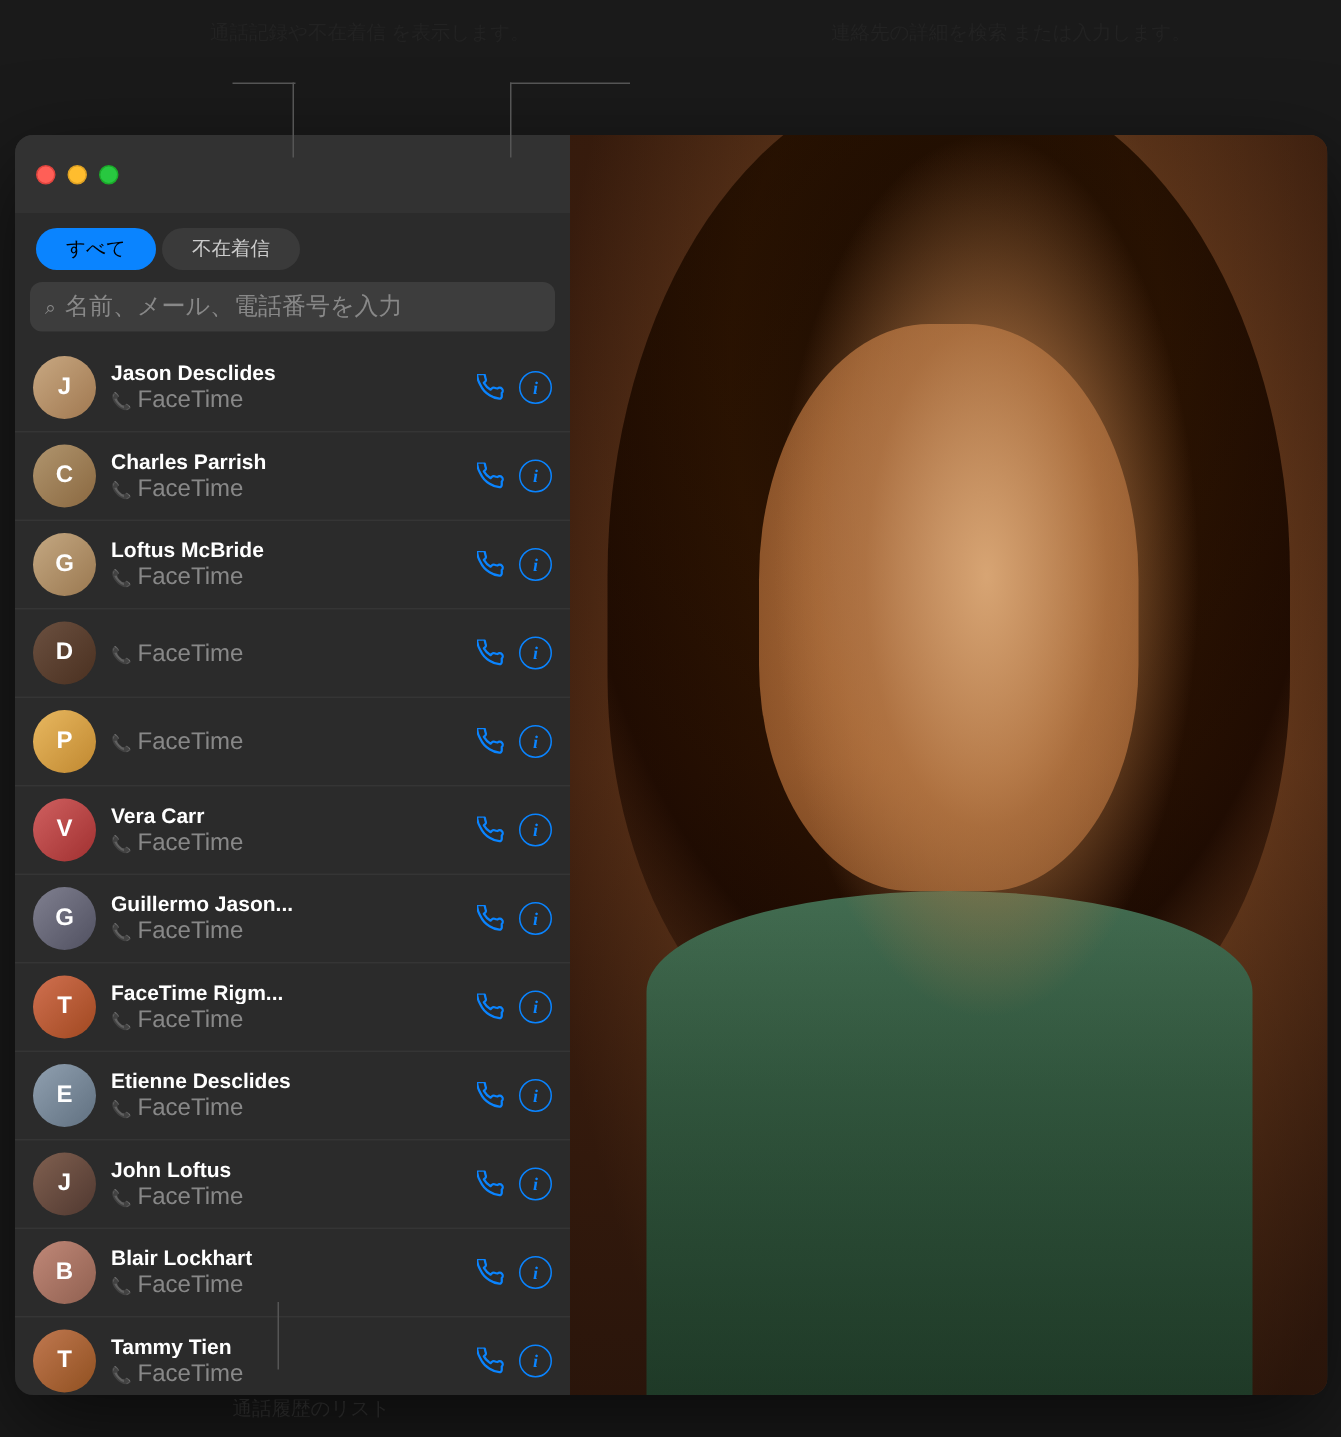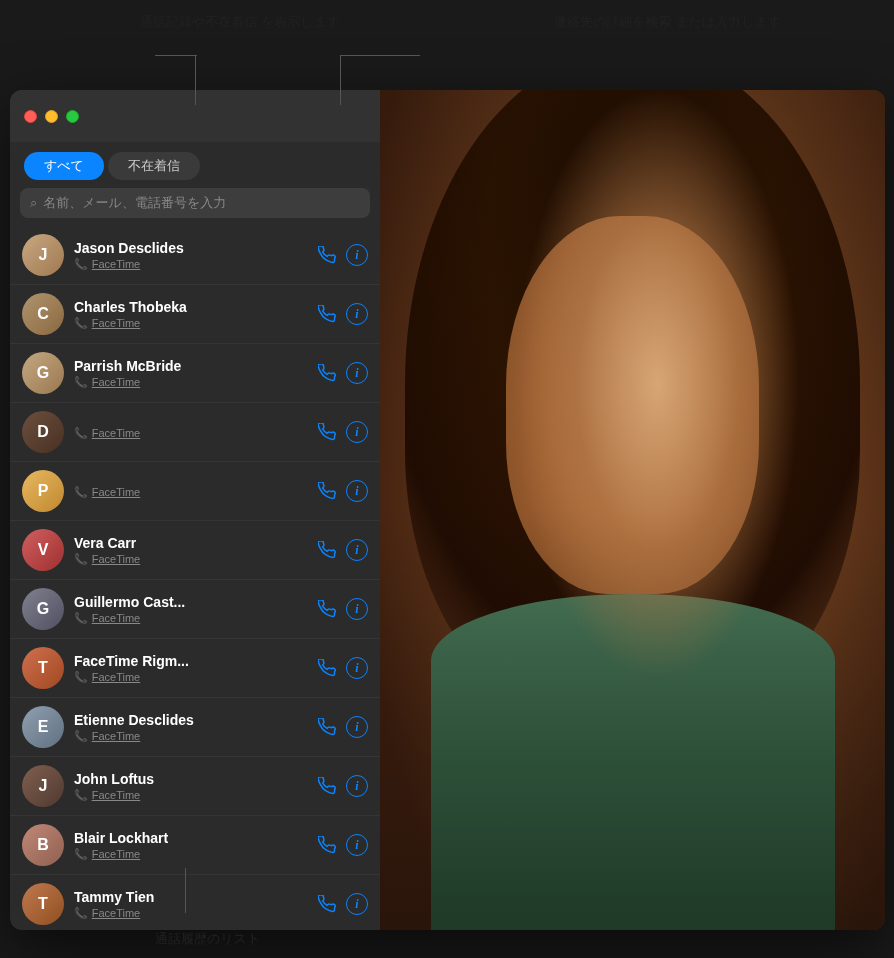--- a/index.html
+++ b/index.html
@@ -89,21 +89,21 @@
       flex-shrink: 0;
     }
 
     .tab-btn {
       padding: 5px 20px;
       border-radius: 15px;
       font-size: 13px;
       font-weight: 500;
       cursor: pointer;
       border: none;
-      color: #ffffff;
+      color: #000000;
     }
     .tab-all {
       background: #0a84ff;
     }
     .tab-missed {
       background: #3a3a3a;
       color: #ccc;
     }
 
     
@@ -116,21 +116,21 @@
       align-items: center;
       gap: 6px;
       flex-shrink: 0;
     }
     .search-icon-glyph {
       color: #888;
       font-size: 13px;
     }
     .search-input-text {
       color: #888;
-      font-size: 13px;
+      font-size: 16px;
     }
 
     
     .contact-list {
       flex: 1;
       overflow-y: auto;
     }
     .contact-list::-webkit-scrollbar { width: 6px; }
     .contact-list::-webkit-scrollbar-track { background: transparent; }
     .contact-list::-webkit-scrollbar-thumb { background: #555; border-radius: 3px; }
@@ -189,23 +189,22 @@
       display: flex;
       align-items: center;
       gap: 4px;
       margin-top: 2px;
     }
     .contact-type-icon {
       color: #0a84ff;
       font-size: 11px;
     }
     .contact-type-label {
-      font-size: 11px;
+      font-size: 16px;
       color: #888;
-      text-decoration: underline;
     }
 
     .contact-actions {
       display: flex;
       align-items: center;
       gap: 8px;
       flex-shrink: 0;
     }
     .action-btn {
       color: #0a84ff;
@@ -358,39 +357,39 @@
         <svg width="18" height="18" viewBox="0 0 24 24" fill="none" stroke="#0a84ff" stroke-width="2" stroke-linecap="round" stroke-linejoin="round">
           <path d="M22 16.92v3a2 2 0 01-2.18 2 19.79 19.79 0 01-8.63-3.07A19.5 19.5 0 013.07 9.8 19.79 19.79 0 01.09 1.18 2 2 0 012.1 0h3a2 2 0 012 1.72c.127.96.361 1.903.7 2.81a2 2 0 01-.45 2.11L6.09 7.91a16 16 0 006 6l1.27-1.27a2 2 0 012.11-.45c.907.339 1.85.573 2.81.7A2 2 0 0122 16.92z"></path>
         </svg>
       </button>
       <button class="info-btn">i</button>
     </div>
   </div>
         <div class="contact-item">
     <div class="avatar avatar-2">C</div>
     <div class="contact-info">
-      <div class="contact-name">Charles Thobeka</div>
+      <div class="contact-name">Charles Parrish</div>
       <div class="contact-type">
         <span class="contact-type-icon">📞</span>
         <span class="contact-type-label">FaceTime</span>
       </div>
     </div>
     <div class="contact-actions">
       <button class="action-btn">
         <svg width="18" height="18" viewBox="0 0 24 24" fill="none" stroke="#0a84ff" stroke-width="2" stroke-linecap="round" stroke-linejoin="round">
           <path d="M22 16.92v3a2 2 0 01-2.18 2 19.79 19.79 0 01-8.63-3.07A19.5 19.5 0 013.07 9.8 19.79 19.79 0 01.09 1.18 2 2 0 012.1 0h3a2 2 0 012 1.72c.127.96.361 1.903.7 2.81a2 2 0 01-.45 2.11L6.09 7.91a16 16 0 006 6l1.27-1.27a2 2 0 012.11-.45c.907.339 1.85.573 2.81.7A2 2 0 0122 16.92z"></path>
         </svg>
       </button>
       <button class="info-btn">i</button>
     </div>
   </div>
         <div class="contact-item">
     <div class="avatar avatar-3">G</div>
     <div class="contact-info">
-      <div class="contact-name">Parrish McBride</div>
+      <div class="contact-name">Loftus McBride</div>
       <div class="contact-type">
         <span class="contact-type-icon">📞</span>
         <span class="contact-type-label">FaceTime</span>
       </div>
     </div>
     <div class="contact-actions">
       <button class="action-btn">
         <svg width="18" height="18" viewBox="0 0 24 24" fill="none" stroke="#0a84ff" stroke-width="2" stroke-linecap="round" stroke-linejoin="round">
           <path d="M22 16.92v3a2 2 0 01-2.18 2 19.79 19.79 0 01-8.63-3.07A19.5 19.5 0 013.07 9.8 19.79 19.79 0 01.09 1.18 2 2 0 012.1 0h3a2 2 0 012 1.72c.127.96.361 1.903.7 2.81a2 2 0 01-.45 2.11L6.09 7.91a16 16 0 006 6l1.27-1.27a2 2 0 012.11-.45c.907.339 1.85.573 2.81.7A2 2 0 0122 16.92z"></path>
         </svg>
@@ -446,21 +445,21 @@
         <svg width="18" height="18" viewBox="0 0 24 24" fill="none" stroke="#0a84ff" stroke-width="2" stroke-linecap="round" stroke-linejoin="round">
           <path d="M22 16.92v3a2 2 0 01-2.18 2 19.79 19.79 0 01-8.63-3.07A19.5 19.5 0 013.07 9.8 19.79 19.79 0 01.09 1.18 2 2 0 012.1 0h3a2 2 0 012 1.72c.127.96.361 1.903.7 2.81a2 2 0 01-.45 2.11L6.09 7.91a16 16 0 006 6l1.27-1.27a2 2 0 012.11-.45c.907.339 1.85.573 2.81.7A2 2 0 0122 16.92z"></path>
         </svg>
       </button>
       <button class="info-btn">i</button>
     </div>
   </div>
         <div class="contact-item">
     <div class="avatar avatar-7">G</div>
     <div class="contact-info">
-      <div class="contact-name">Guillermo Cast...</div>
+      <div class="contact-name">Guillermo Jason...</div>
       <div class="contact-type">
         <span class="contact-type-icon">📞</span>
         <span class="contact-type-label">FaceTime</span>
       </div>
     </div>
     <div class="contact-actions">
       <button class="action-btn">
         <svg width="18" height="18" viewBox="0 0 24 24" fill="none" stroke="#0a84ff" stroke-width="2" stroke-linecap="round" stroke-linejoin="round">
           <path d="M22 16.92v3a2 2 0 01-2.18 2 19.79 19.79 0 01-8.63-3.07A19.5 19.5 0 013.07 9.8 19.79 19.79 0 01.09 1.18 2 2 0 012.1 0h3a2 2 0 012 1.72c.127.96.361 1.903.7 2.81a2 2 0 01-.45 2.11L6.09 7.91a16 16 0 006 6l1.27-1.27a2 2 0 012.11-.45c.907.339 1.85.573 2.81.7A2 2 0 0122 16.92z"></path>
         </svg>

